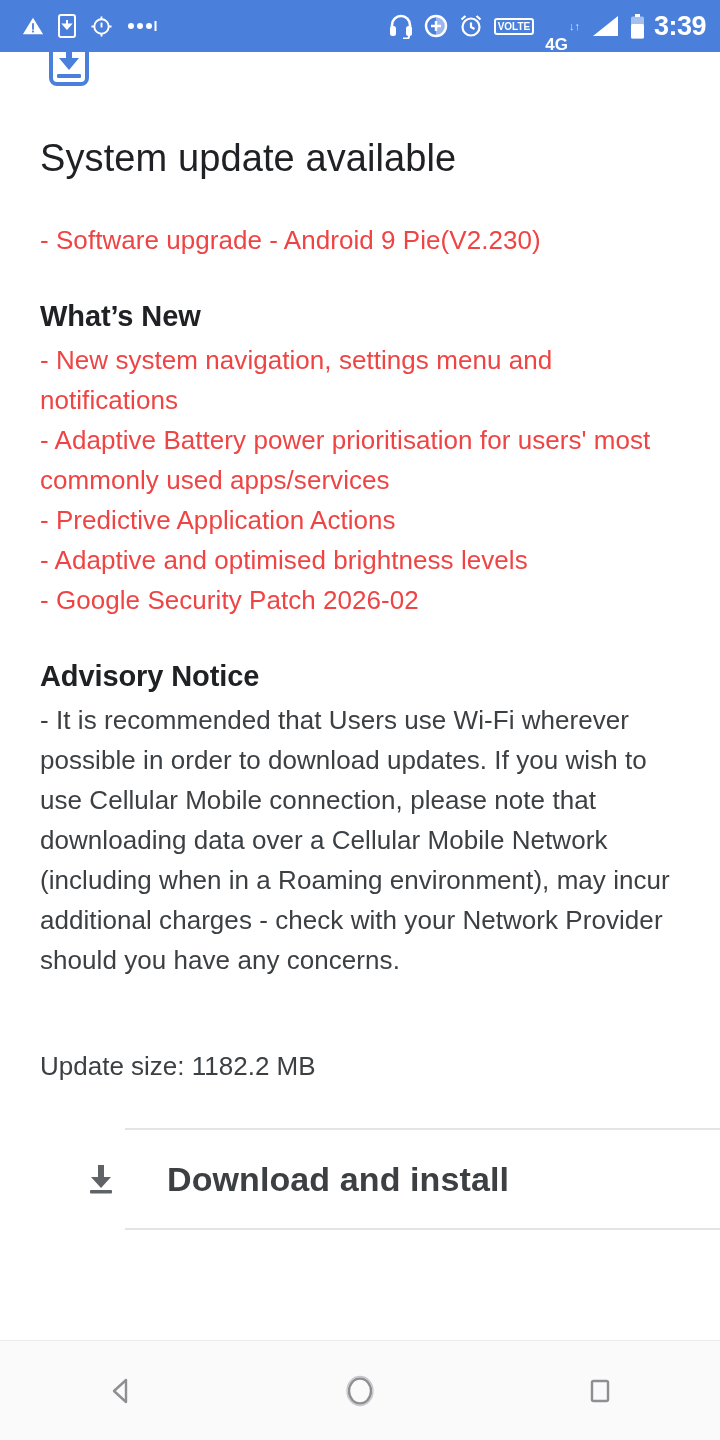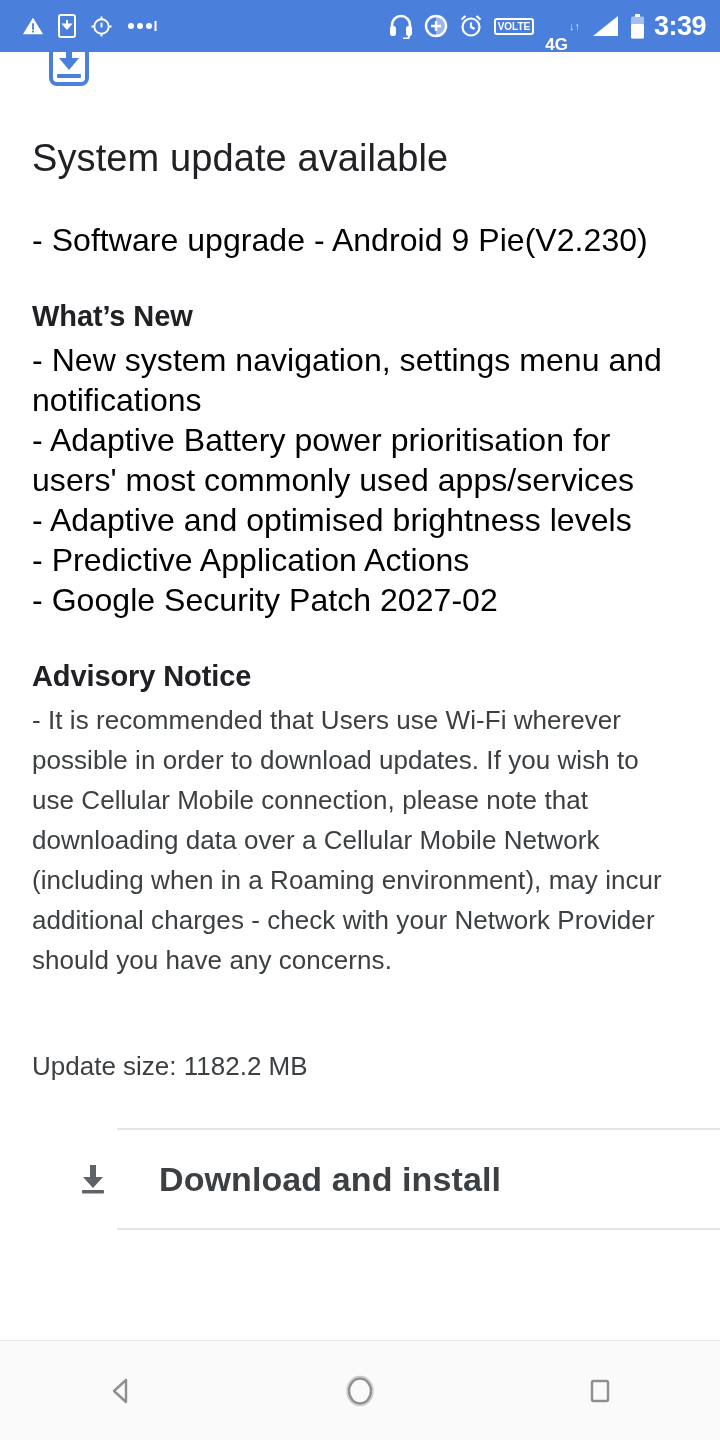--- a/index.html
+++ b/index.html
@@ -82,21 +82,21 @@
     margin-left: 1px;
     opacity: 0.75;
     display: flex;
     flex-direction: row;
   }
 
   
   .content {
     flex: 1 1 auto;
     position: relative;
-    padding: 0 32px;
+    padding: 0 40px;
     box-sizing: border-box;
     overflow: hidden;
   }
   .update-icon {
     position: absolute;
     left: 48px;
     top: -8px;
   }
   .page-title {
     font-size: 38px;
@@ -124,22 +124,22 @@
     line-height: 40px;
     margin: 0;
     letter-spacing: 0.05px;
   }
   .bullet-list {
     list-style: none;
     margin: 0;
     padding: 0;
   }
   .bullet-list li {
-    font-size: 32px;
-    color: #000000;
+    font-size: 26px;
+    color: #ef4444;
     line-height: 40px;
     letter-spacing: 0.05px;
   }
   .update-size {
     font-size: 26px;
     color: #3c4043;
     margin: 0;
     padding-top: 66px;
     line-height: 40px;
   }
@@ -295,23 +295,23 @@
       <ul class="bullet-list">
         <li>- Software upgrade - Android 9 Pie(V2.230)</li>
       </ul>
     </div>
 
     <div class="section">
       <h2 class="section-heading">What’s New</h2>
       <ul class="bullet-list">
         <li>- New system navigation, settings menu and notifications</li>
         <li>- Adaptive Battery power prioritisation for users' most commonly used apps/services</li>
+        <li>- Predictive Application Actions</li>
         <li>- Adaptive and optimised brightness levels</li>
-        <li>- Predictive Application Actions</li>
-        <li>- Google Security Patch 2027-02</li>
+        <li>- Google Security Patch 2026-02</li>
       </ul>
     </div>
 
     <div class="section">
       <h2 class="section-heading">Advisory Notice</h2>
       <p class="body-text">- It is recommended that Users use Wi-Fi wherever possible in order to download updates. If you wish to use Cellular Mobile connection, please note that downloading data over a Cellular Mobile Network (including when in a Roaming environment), may incur additional charges - check with your Network Provider should you have any concerns.</p>
     </div>
 
     <p class="update-size">Update size: 1182.2 MB</p>
 

